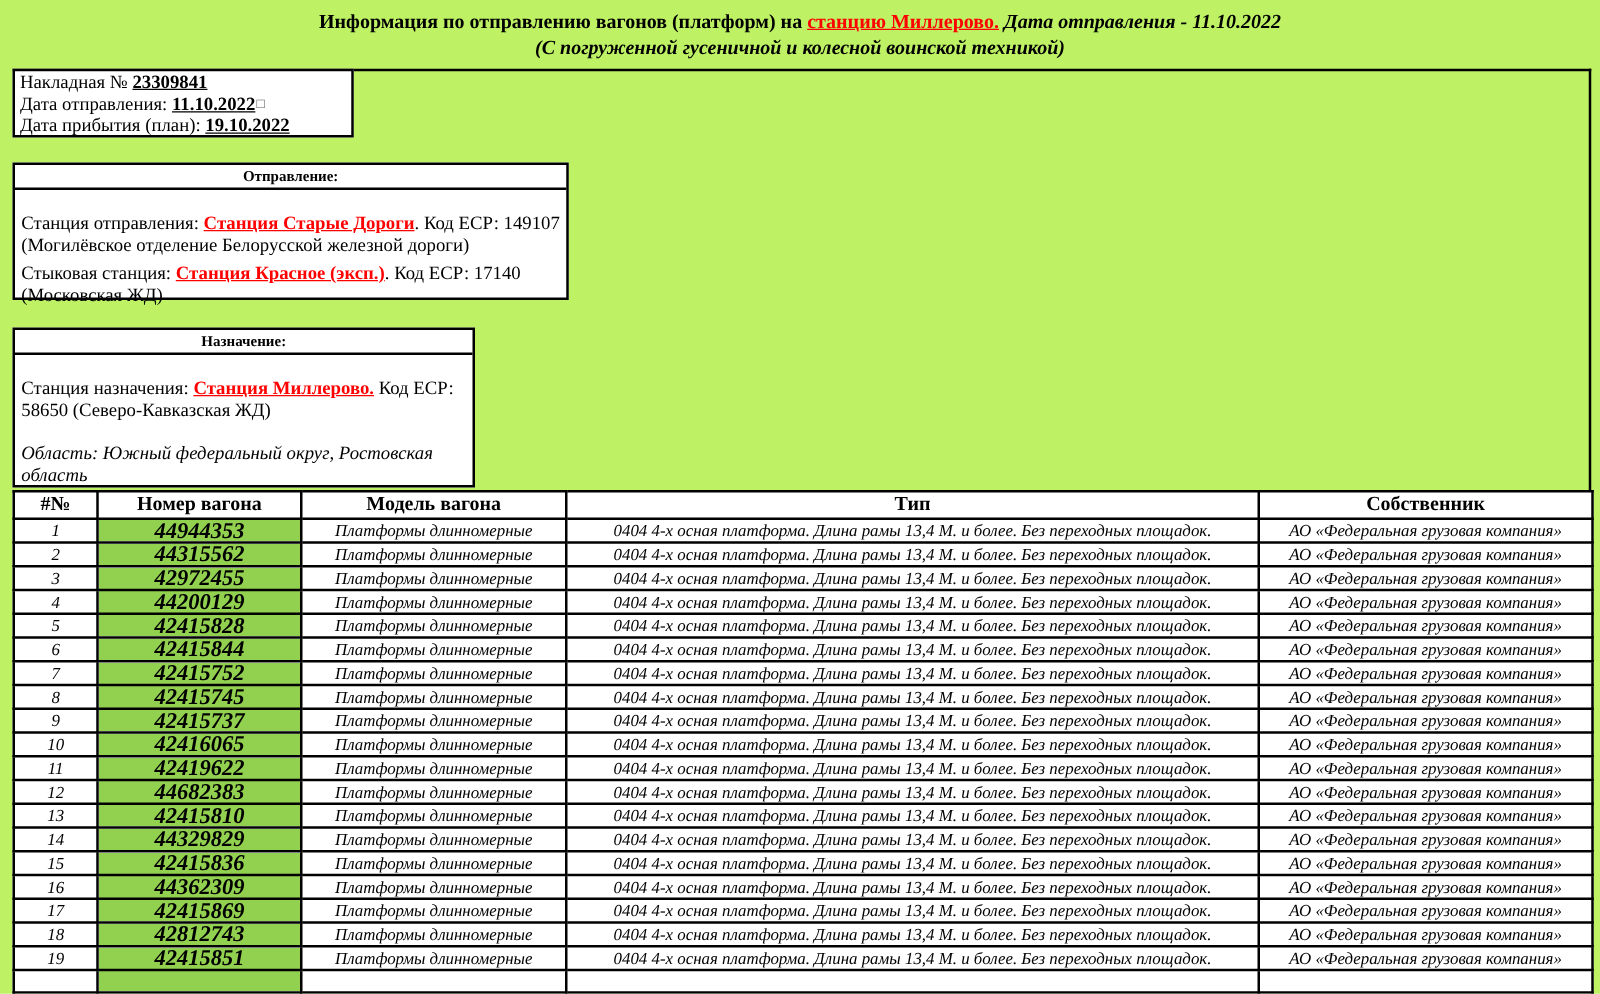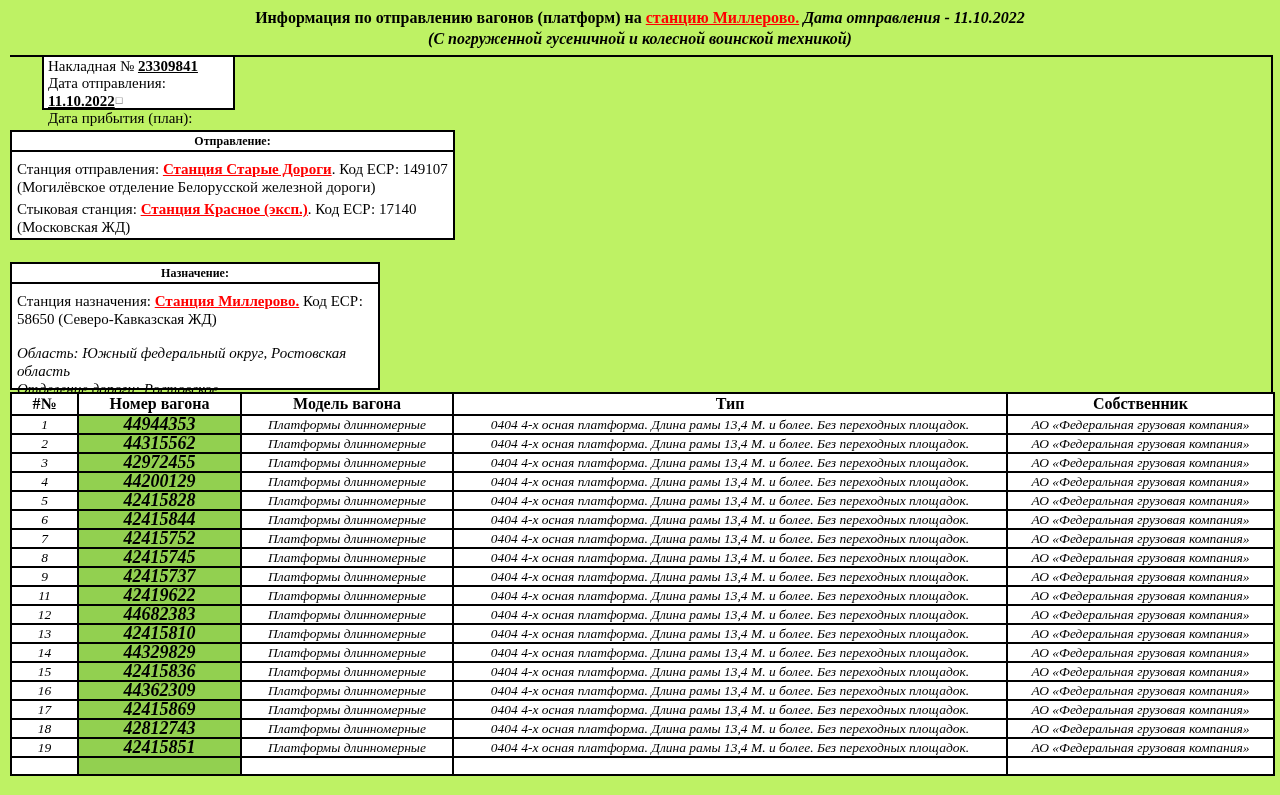--- a/index.html
+++ b/index.html
@@ -9,30 +9,30 @@
     position:relative; width:1280px; height:795px; overflow:hidden;
     background:#bef264; color:#000;
     font-family:"Liberation Serif", serif;
   }
   .title-block { position:absolute; top:7px; left:0; width:100%; text-align:center;
     font-size:16px; font-weight:bold; line-height:21px; }
   .link { color:var(--link); text-decoration:underline; font-weight:bold; cursor:pointer; }
   .it { font-style:italic; }
   .bu { font-weight:bold; text-decoration:underline; }
   .box { position:absolute; border:2px solid #000; background:#fff; }
-  .waybill-box { left:10px; top:55px; width:193px; height:55px;
-    font-size:15px; line-height:17px; padding:1px 4px;margin-left:32px; }
+  .waybill-box { left:10px; top:55px; width:273px; height:55px;
+    font-size:15px; line-height:17px; padding:1px 4px; }
   .glyph-box { font-size:11px; color:#555; vertical-align:2px; margin-left:1px; }
   .big-region { position:absolute; left:10px; top:55px; width:1263px; height:337px;
     border-top:2px solid #000; border-right:2px solid #000; }
   .depart-box { left:10px; top:130px; width:445px; height:110px; }
   .dest-box   { left:10px; top:262px; width:370px; height:128px; }
   .box-header { border-bottom:2px solid #000; text-align:center; font-weight:bold;
     font-size:12px; height:20px; line-height:19px; }
-  .box-body { padding:8px 5px 0 5px; font-size:15px; line-height:18px; }
+  .box-body { padding:18px 5px 0 5px; font-size:15px; line-height:18px; }
   .box-body p + p { margin-top:4px; }
   .dest-meta { margin-top:16px; font-style:italic; }
   .dest-meta div { line-height:18px; }
   table.wagons { position:absolute; left:10px; top:392px; width:1263px;
     border-collapse:collapse; table-layout:fixed; background:#fff; }
   .wagons th, .wagons td { border:2px solid #000; text-align:center;
     padding:0 2px; overflow:hidden; white-space:nowrap; }
   .wagons th { font-size:16px; font-weight:bold; height:22px; font-style:normal; }
   .wagons td { font-size:13.5px; font-style:italic; height:17.5px; line-height:17px; }
   .wagons td.wagon { background:var(--hl); font-weight:bold; font-size:18px; }
@@ -164,20 +164,27 @@
           <td class="owner">АО «Федеральная грузовая компания»</td>
         </tr>
         <tr>
           <td class="num">9</td>
           <td class="wagon">42415737</td>
           <td class="model">Платформы длинномерные</td>
           <td class="type">0404 4-х осная платформа. Длина рамы 13,4 М. и более. Без переходных площадок.</td>
           <td class="owner">АО «Федеральная грузовая компания»</td>
         </tr>
         <tr>
+          <td class="num">10</td>
+          <td class="wagon">42416065</td>
+          <td class="model">Платформы длинномерные</td>
+          <td class="type">0404 4-х осная платформа. Длина рамы 13,4 М. и более. Без переходных площадок.</td>
+          <td class="owner">АО «Федеральная грузовая компания»</td>
+        </tr>
+        <tr>
           <td class="num">11</td>
           <td class="wagon">42419622</td>
           <td class="model">Платформы длинномерные</td>
           <td class="type">0404 4-х осная платформа. Длина рамы 13,4 М. и более. Без переходных площадок.</td>
           <td class="owner">АО «Федеральная грузовая компания»</td>
         </tr>
         <tr>
           <td class="num">12</td>
           <td class="wagon">44682383</td>
           <td class="model">Платформы длинномерные</td>

